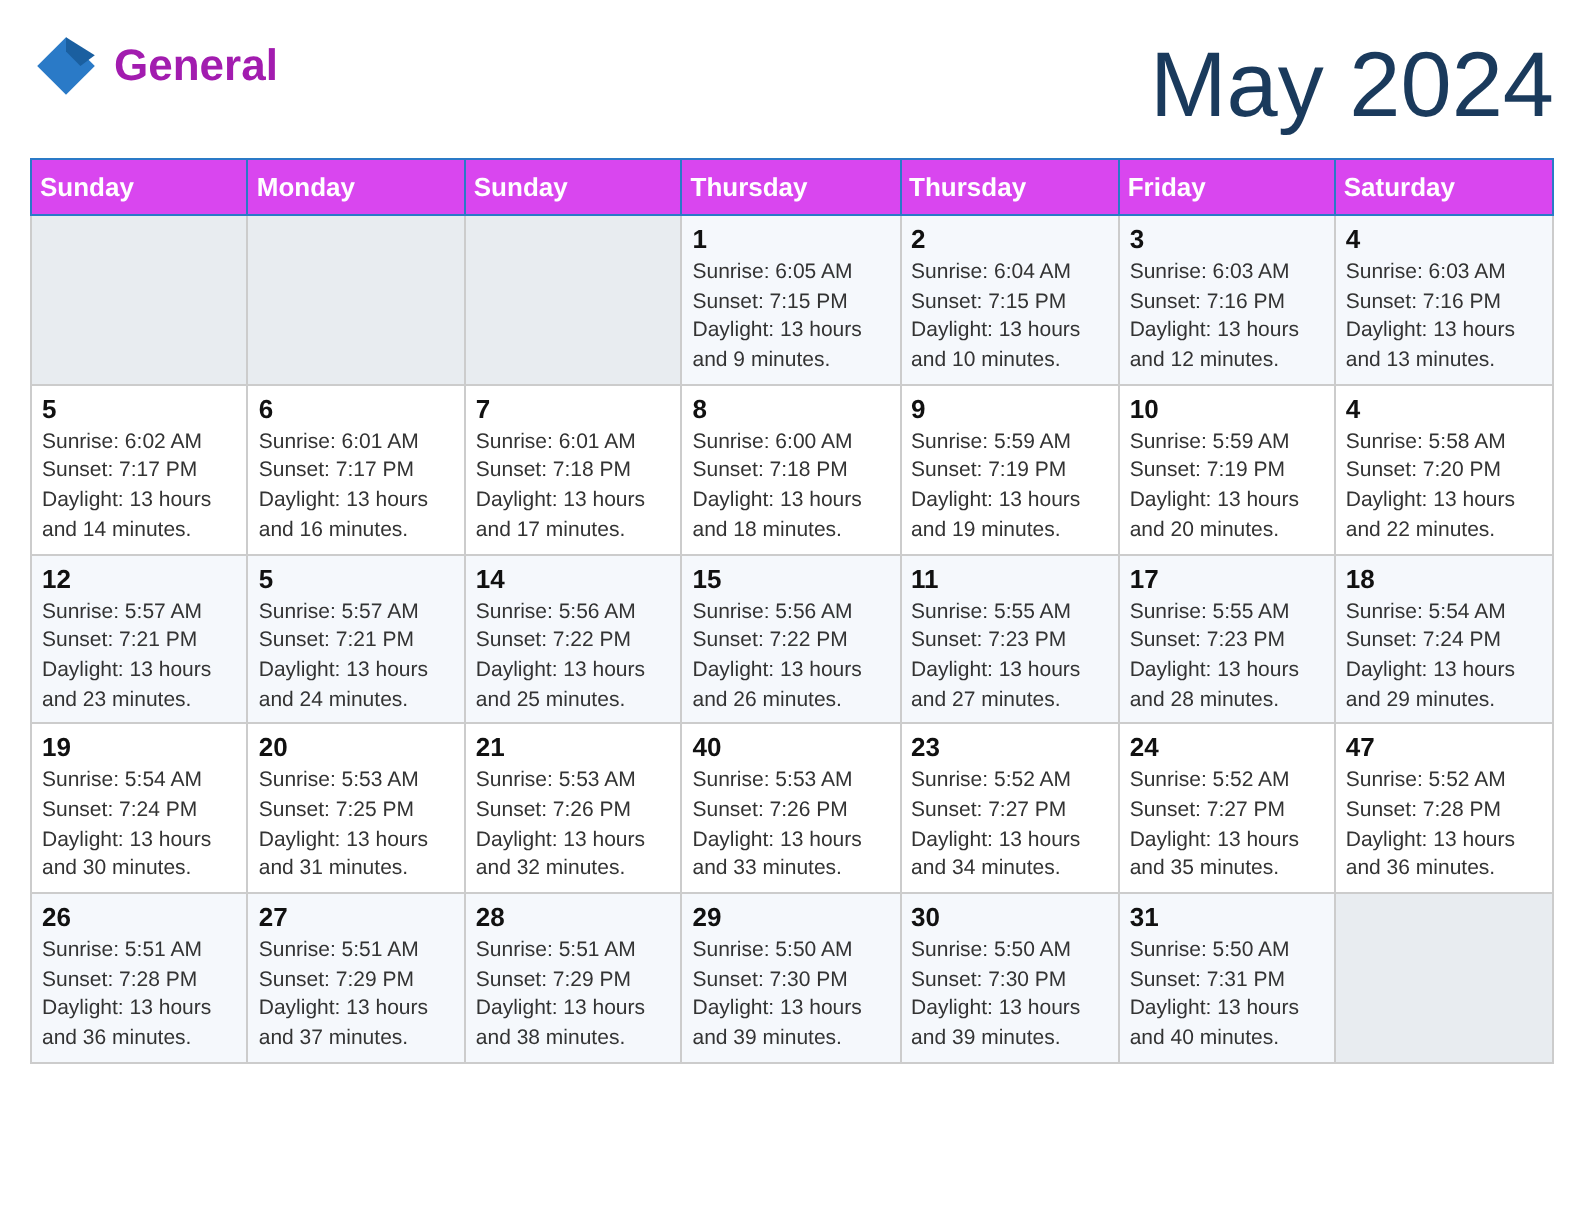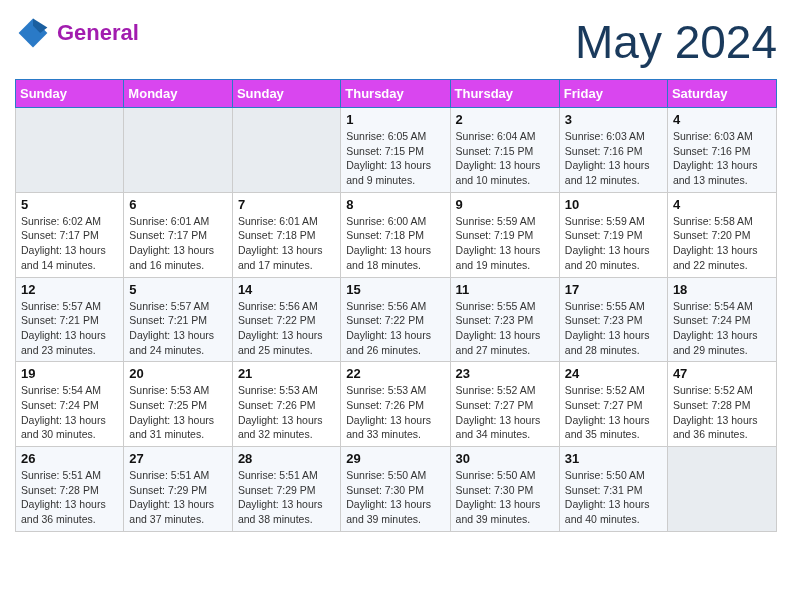--- a/index.html
+++ b/index.html
@@ -206,21 +206,21 @@
         </td>
         <td>
           <div class="day-num">20</div>
           <div class="day-detail">Sunrise: 5:53 AM<br>Sunset: 7:25 PM<br>Daylight: 13 hours<br>and 31 minutes.</div>
         </td>
         <td>
           <div class="day-num">21</div>
           <div class="day-detail">Sunrise: 5:53 AM<br>Sunset: 7:26 PM<br>Daylight: 13 hours<br>and 32 minutes.</div>
         </td>
         <td>
-          <div class="day-num">22</div>
+          <div class="day-num">40</div>
           <div class="day-detail">Sunrise: 5:53 AM<br>Sunset: 7:26 PM<br>Daylight: 13 hours<br>and 33 minutes.</div>
         </td>
         <td>
           <div class="day-num">23</div>
           <div class="day-detail">Sunrise: 5:52 AM<br>Sunset: 7:27 PM<br>Daylight: 13 hours<br>and 34 minutes.</div>
         </td>
         <td>
           <div class="day-num">24</div>
           <div class="day-detail">Sunrise: 5:52 AM<br>Sunset: 7:27 PM<br>Daylight: 13 hours<br>and 35 minutes.</div>
         </td>

